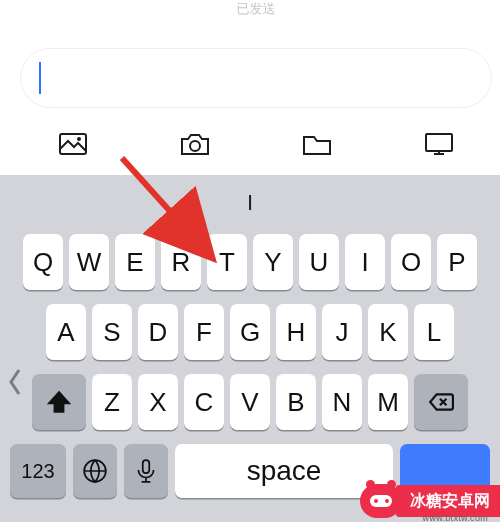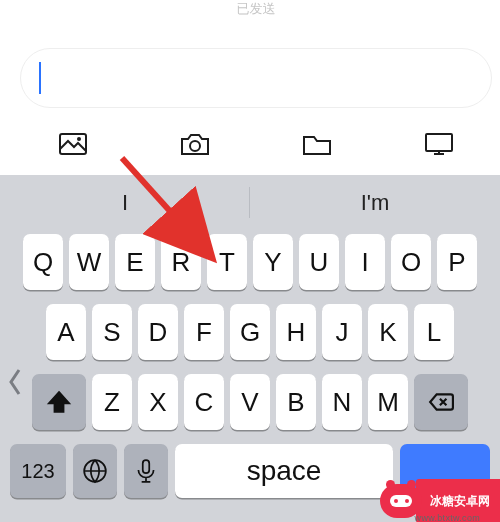--- a/index.html
+++ b/index.html
@@ -198,29 +198,29 @@
   .wm-eyes{
     width:22px;height:12px;
     background:#fff;border-radius:6px;
     display:flex;align-items:center;justify-content:space-around;
   }
   .wm-eyes span{width:4px;height:4px;background:#ec2e4a;border-radius:50%;}
   .wm-text{
     background:#ec2e4a;
     color:#fff;
     font-weight:700;
-    font-size:12px;
-    height:44px;
+    font-size:16px;
+    height:32px;
     padding:0 10px 0 14px;
     display:flex;align-items:center;
     border-radius:3px 0 0 3px;
   }
   .wm-sub{
     position:absolute;
-    right:20px;
+    right:12px;
     bottom:-1px;
     font-size:9px;
     color:#666;
     letter-spacing:0.3px;
   }
 </style>
 </head>
 <body>
 
 <div class="top-area">
@@ -252,21 +252,20 @@
           <rect x="1" y="1" width="26" height="17" rx="1"></rect>
           <path d="M9 21 H19 M14 18 V21"></path>
         </svg>
     </div>
   </div>
 </div>
 
 <div class="keyboard">
   <div class="suggest-row">
     <div class="suggest">I</div>
-    <div class="suggest">I'm</div>
   </div>
 
   <div class="key-rows">
     <div class="krow row1">
       <div class="key">Q</div>
       <div class="key">W</div>
       <div class="key">E</div>
       <div class="key">R</div>
       <div class="key">T</div>
       <div class="key">Y</div>

